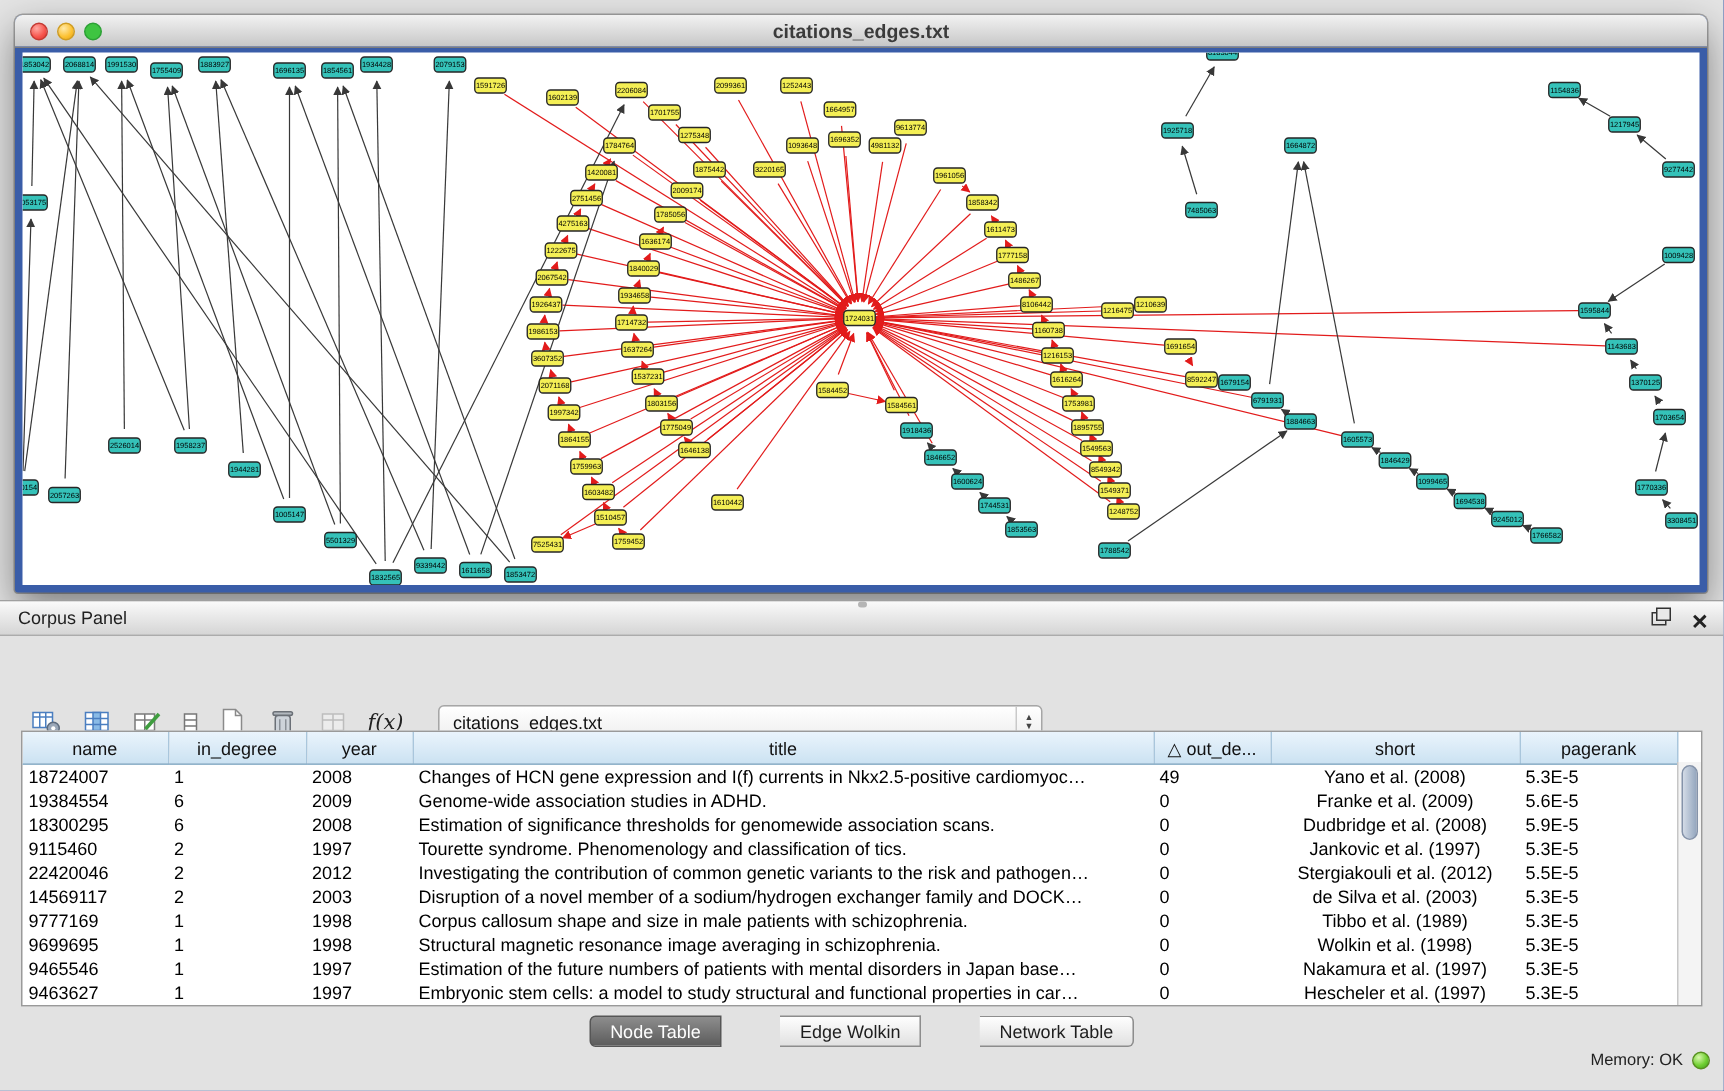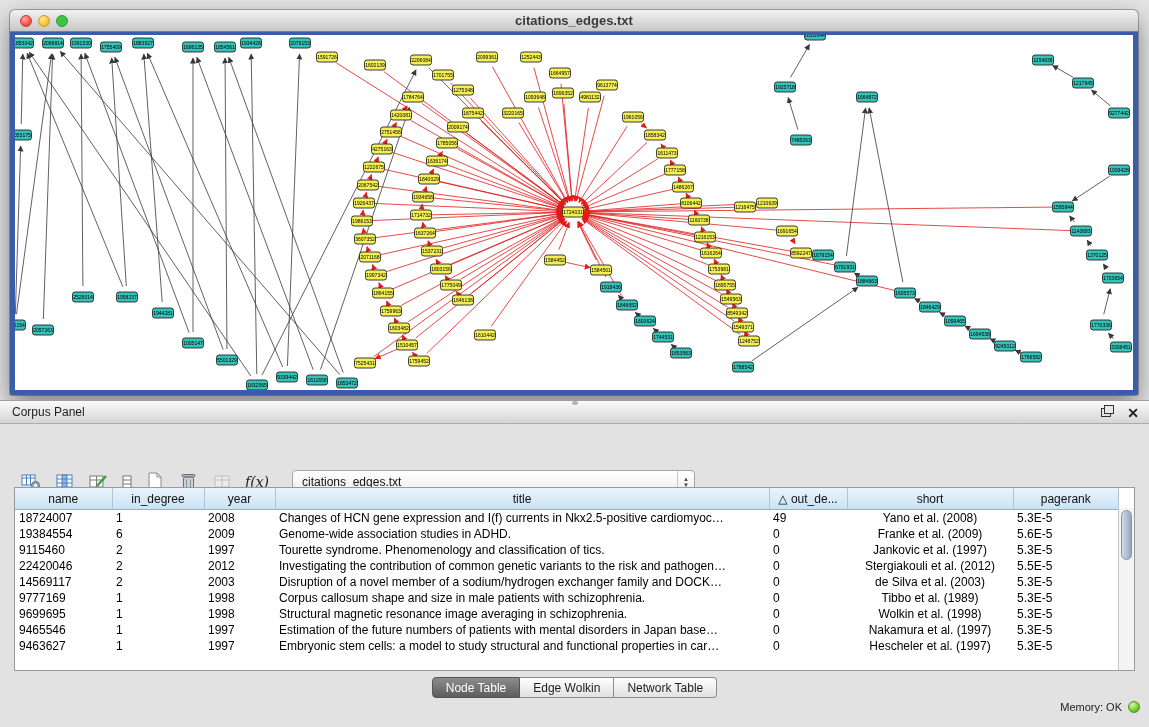--- a/index.html
+++ b/index.html
@@ -41,21 +41,21 @@
   .table-wrap{position:absolute;left:14px;top:86px;width:1121px;height:184px;background:#fff;border:1px solid #9a9a9a;overflow:hidden;box-sizing:border-box;}
   table.data{border-collapse:collapse;table-layout:fixed;width:1104px;font-size:12px;}
   table.data th{height:19px;background:linear-gradient(#eaf4fc,#cbe2f2);border-right:1px solid #a9c6dc;
     border-bottom:1px solid #92b4cb;font-weight:normal;font-size:12px;color:#111;overflow:hidden;white-space:nowrap;text-align:center;}
   table.data td{height:16px;padding:0 4px;white-space:nowrap;overflow:hidden;color:#000;font-size:12px;}
   table.data td.center{text-align:center;}
   .vscroll{position:absolute;right:0;top:20px;bottom:0;width:15px;background:#f4f4f4;border-left:1px solid #c6c6c6;}
   .vthumb{position:absolute;left:2px;top:2px;width:9px;height:48px;border-radius:6px;
     background:linear-gradient(90deg,#d3dbe6,#94a6be);border:1px solid #8593a9;}
 
-  .tabs{position:absolute;left:0;right:0;top:276px;display:flex;justify-content:center;}
+  .tabs{position:absolute;left:0;right:0;top:276px;display:flex;justify-content:center;gap:39px;}
   .tabbtn{font-size:12px;height:19px;padding:0 13px;border:1px solid #8d8d8d;border-left:none;
     background:linear-gradient(#fefefe,#e1e1e1);color:#1d1d1d;display:flex;align-items:center;}
   .tabbtn:first-child{border-left:1px solid #8d8d8d;border-radius:4px 0 0 4px;}
   .tabbtn:last-child{border-radius:0 4px 4px 0;}
   .tabbtn.active{background:linear-gradient(#8d8d8d,#5c5c5c);color:#fff;border-color:#565656;}
 
   .statusbar{position:absolute;right:9px;bottom:15px;display:flex;align-items:center;gap:6px;font-size:11px;color:#222;}
   .mem-dot{width:12px;height:12px;border-radius:50%;border:1px solid #57901f;box-sizing:border-box;
     background:radial-gradient(circle at 35% 30%,#d9f8ae,#71d032 55%,#3f9c1e);}
 </style>
@@ -823,20 +823,29 @@
           <tr>
             <td>19384554</td>
             <td>6</td>
             <td>2009</td>
             <td>Genome-wide association studies in ADHD.</td>
             <td>0</td>
             <td class="center">Franke et al. (2009)</td>
             <td>5.6E-5</td>
           </tr>
           <tr>
+            <td>18300295</td>
+            <td>6</td>
+            <td>2008</td>
+            <td>Estimation of significance thresholds for genomewide association scans.</td>
+            <td>0</td>
+            <td class="center">Dudbridge et al. (2008)</td>
+            <td>5.9E-5</td>
+          </tr>
+          <tr>
             <td>9115460</td>
             <td>2</td>
             <td>1997</td>
             <td>Tourette syndrome. Phenomenology and classification of tics.</td>
             <td>0</td>
             <td class="center">Jankovic et al. (1997)</td>
             <td>5.3E-5</td>
           </tr>
           <tr>
             <td>22420046</td>

